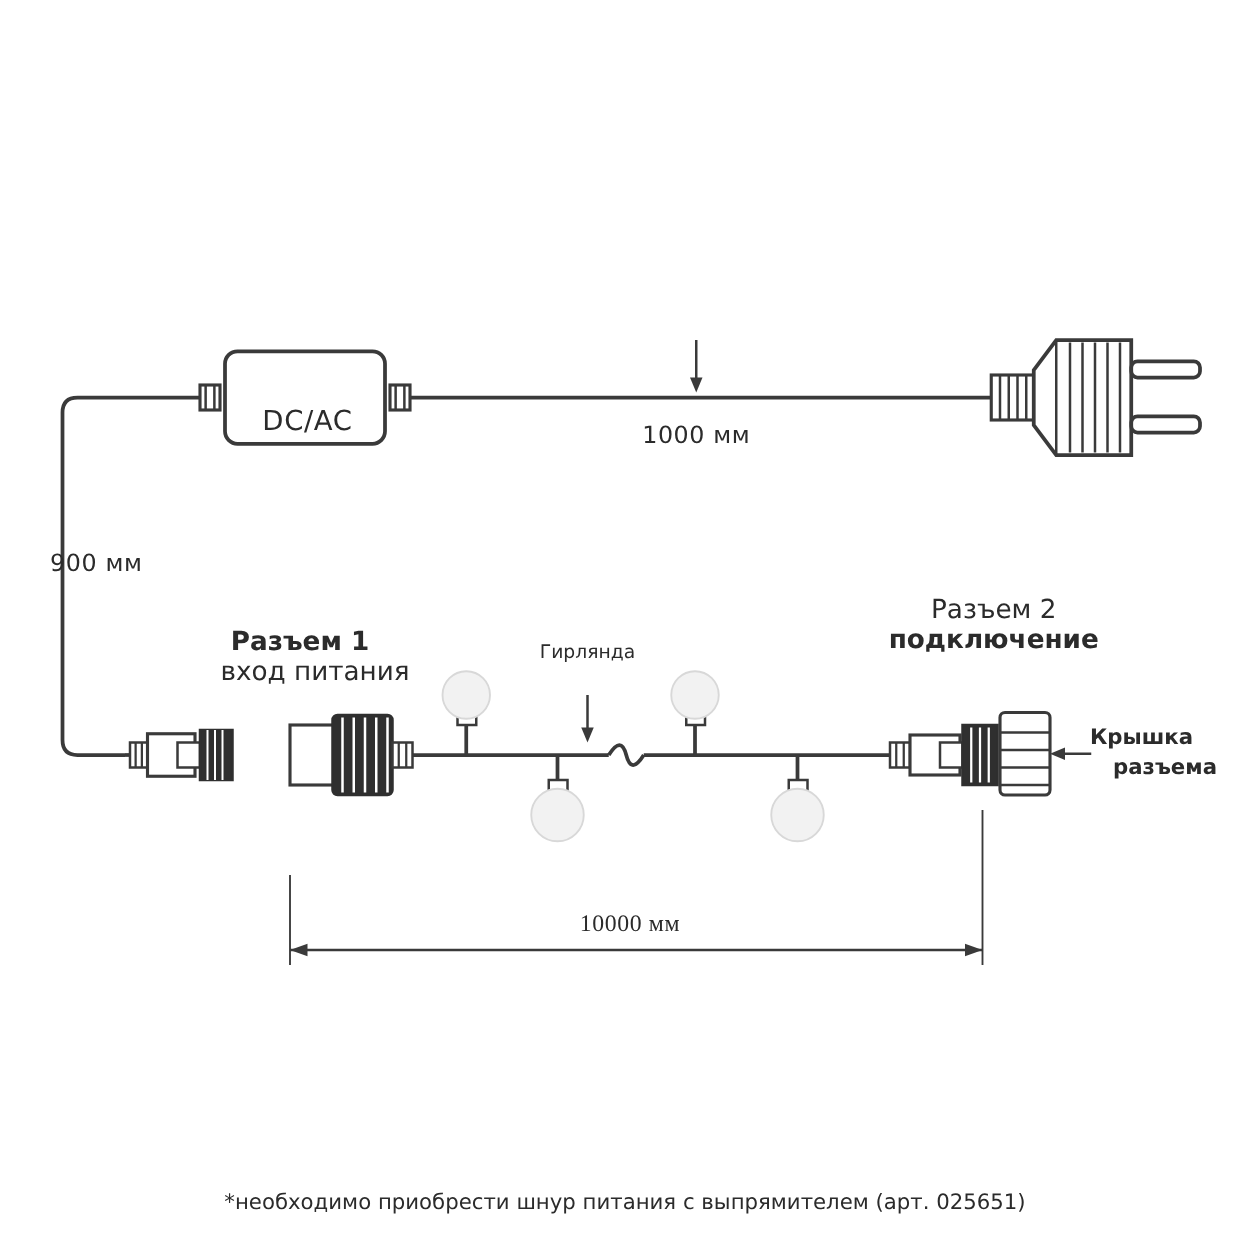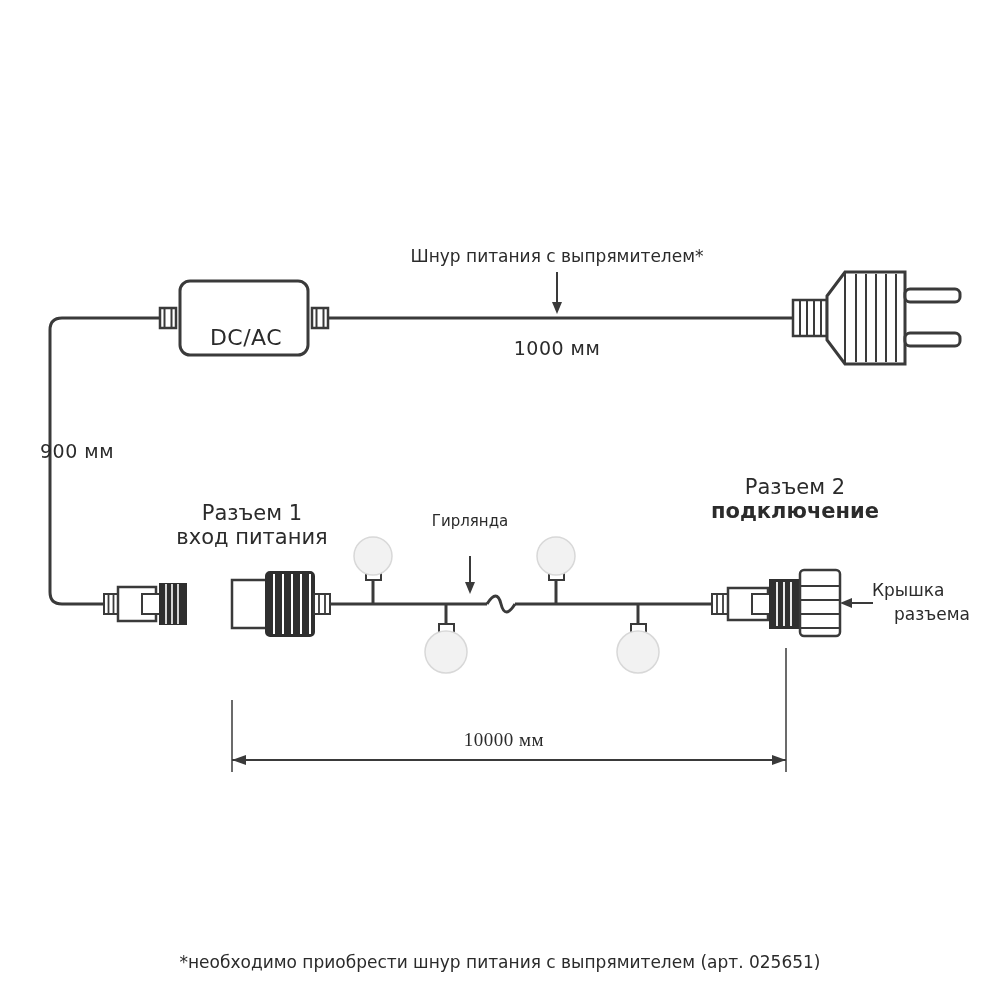--- a/index.html
+++ b/index.html
@@ -47,20 +47,21 @@
     letter-spacing: 0.5px;
   }
   .lbl-conn {
     font-size: 21px;
   }
   .lbl-girl {
     font-size: 15px;
   }
   .lbl-cap {
     font-size: 17px;
+    font-weight: bold;
   }
   .lbl-foot {
     font-size: 17px;
   }
 </style>
 </head>
 <body>
 
 <div id="stage">
 
@@ -210,27 +211,26 @@
       <line x1="786" y1="648" x2="786" y2="772" stroke="#3a3a3a" stroke-width="1.5"></line>
       <line x1="232" y1="760" x2="786" y2="760" stroke="#3a3a3a" stroke-width="2"></line>
       <polygon points="232,760 246,755 246,765" fill="#3a3a3a"></polygon>
       <polygon points="786,760 772,755 772,765" fill="#3a3a3a"></polygon>
     </g>
 
   </svg>
 
   <div class="lbl lbl-dcac" style="left:180px; top:300px; width:132px;margin-top:24px;">DC/AC</div>
 
-  <div class="lbl lbl-cord" style="left:357px; top:246px; width:400px;">Шнур питания с выпрямителем*</div>
 
   <div class="lbl lbl-dim" style="left:437px; top:337px; width:240px;">1000 мм</div>
 
   <div class="lbl lbl-dim" style="left:40px; top:440px; width:200px; text-align:left;">900 мм</div>
 
-  <div class="lbl lbl-conn" style="left:152px; top:500px; width:200px;">Разъем 1</div>
+  <div class="lbl lbl-conn" style="left:140px; top:500px; width:200px;font-weight:bold;">Разъем 1</div>
   <div class="lbl lbl-conn" style="left:152px; top:524px; width:200px;">вход питания</div>
 
   <div class="lbl lbl-girl" style="left:400px; top:512px; width:140px;">Гирлянда</div>
 
   <div class="lbl lbl-conn" style="left:650px; top:474px; width:290px;">Разъем 2</div>
   <div class="lbl lbl-conn" style="left:650px; top:498px; width:290px;font-weight:bold;">подключение</div>
 
   <div class="lbl lbl-cap" style="left:872px; top:580px; width:120px; text-align:left;">Крышка</div>
   <div class="lbl lbl-cap" style="left:872px; top:604px; width:120px; text-align:center;">разъема</div>
 

